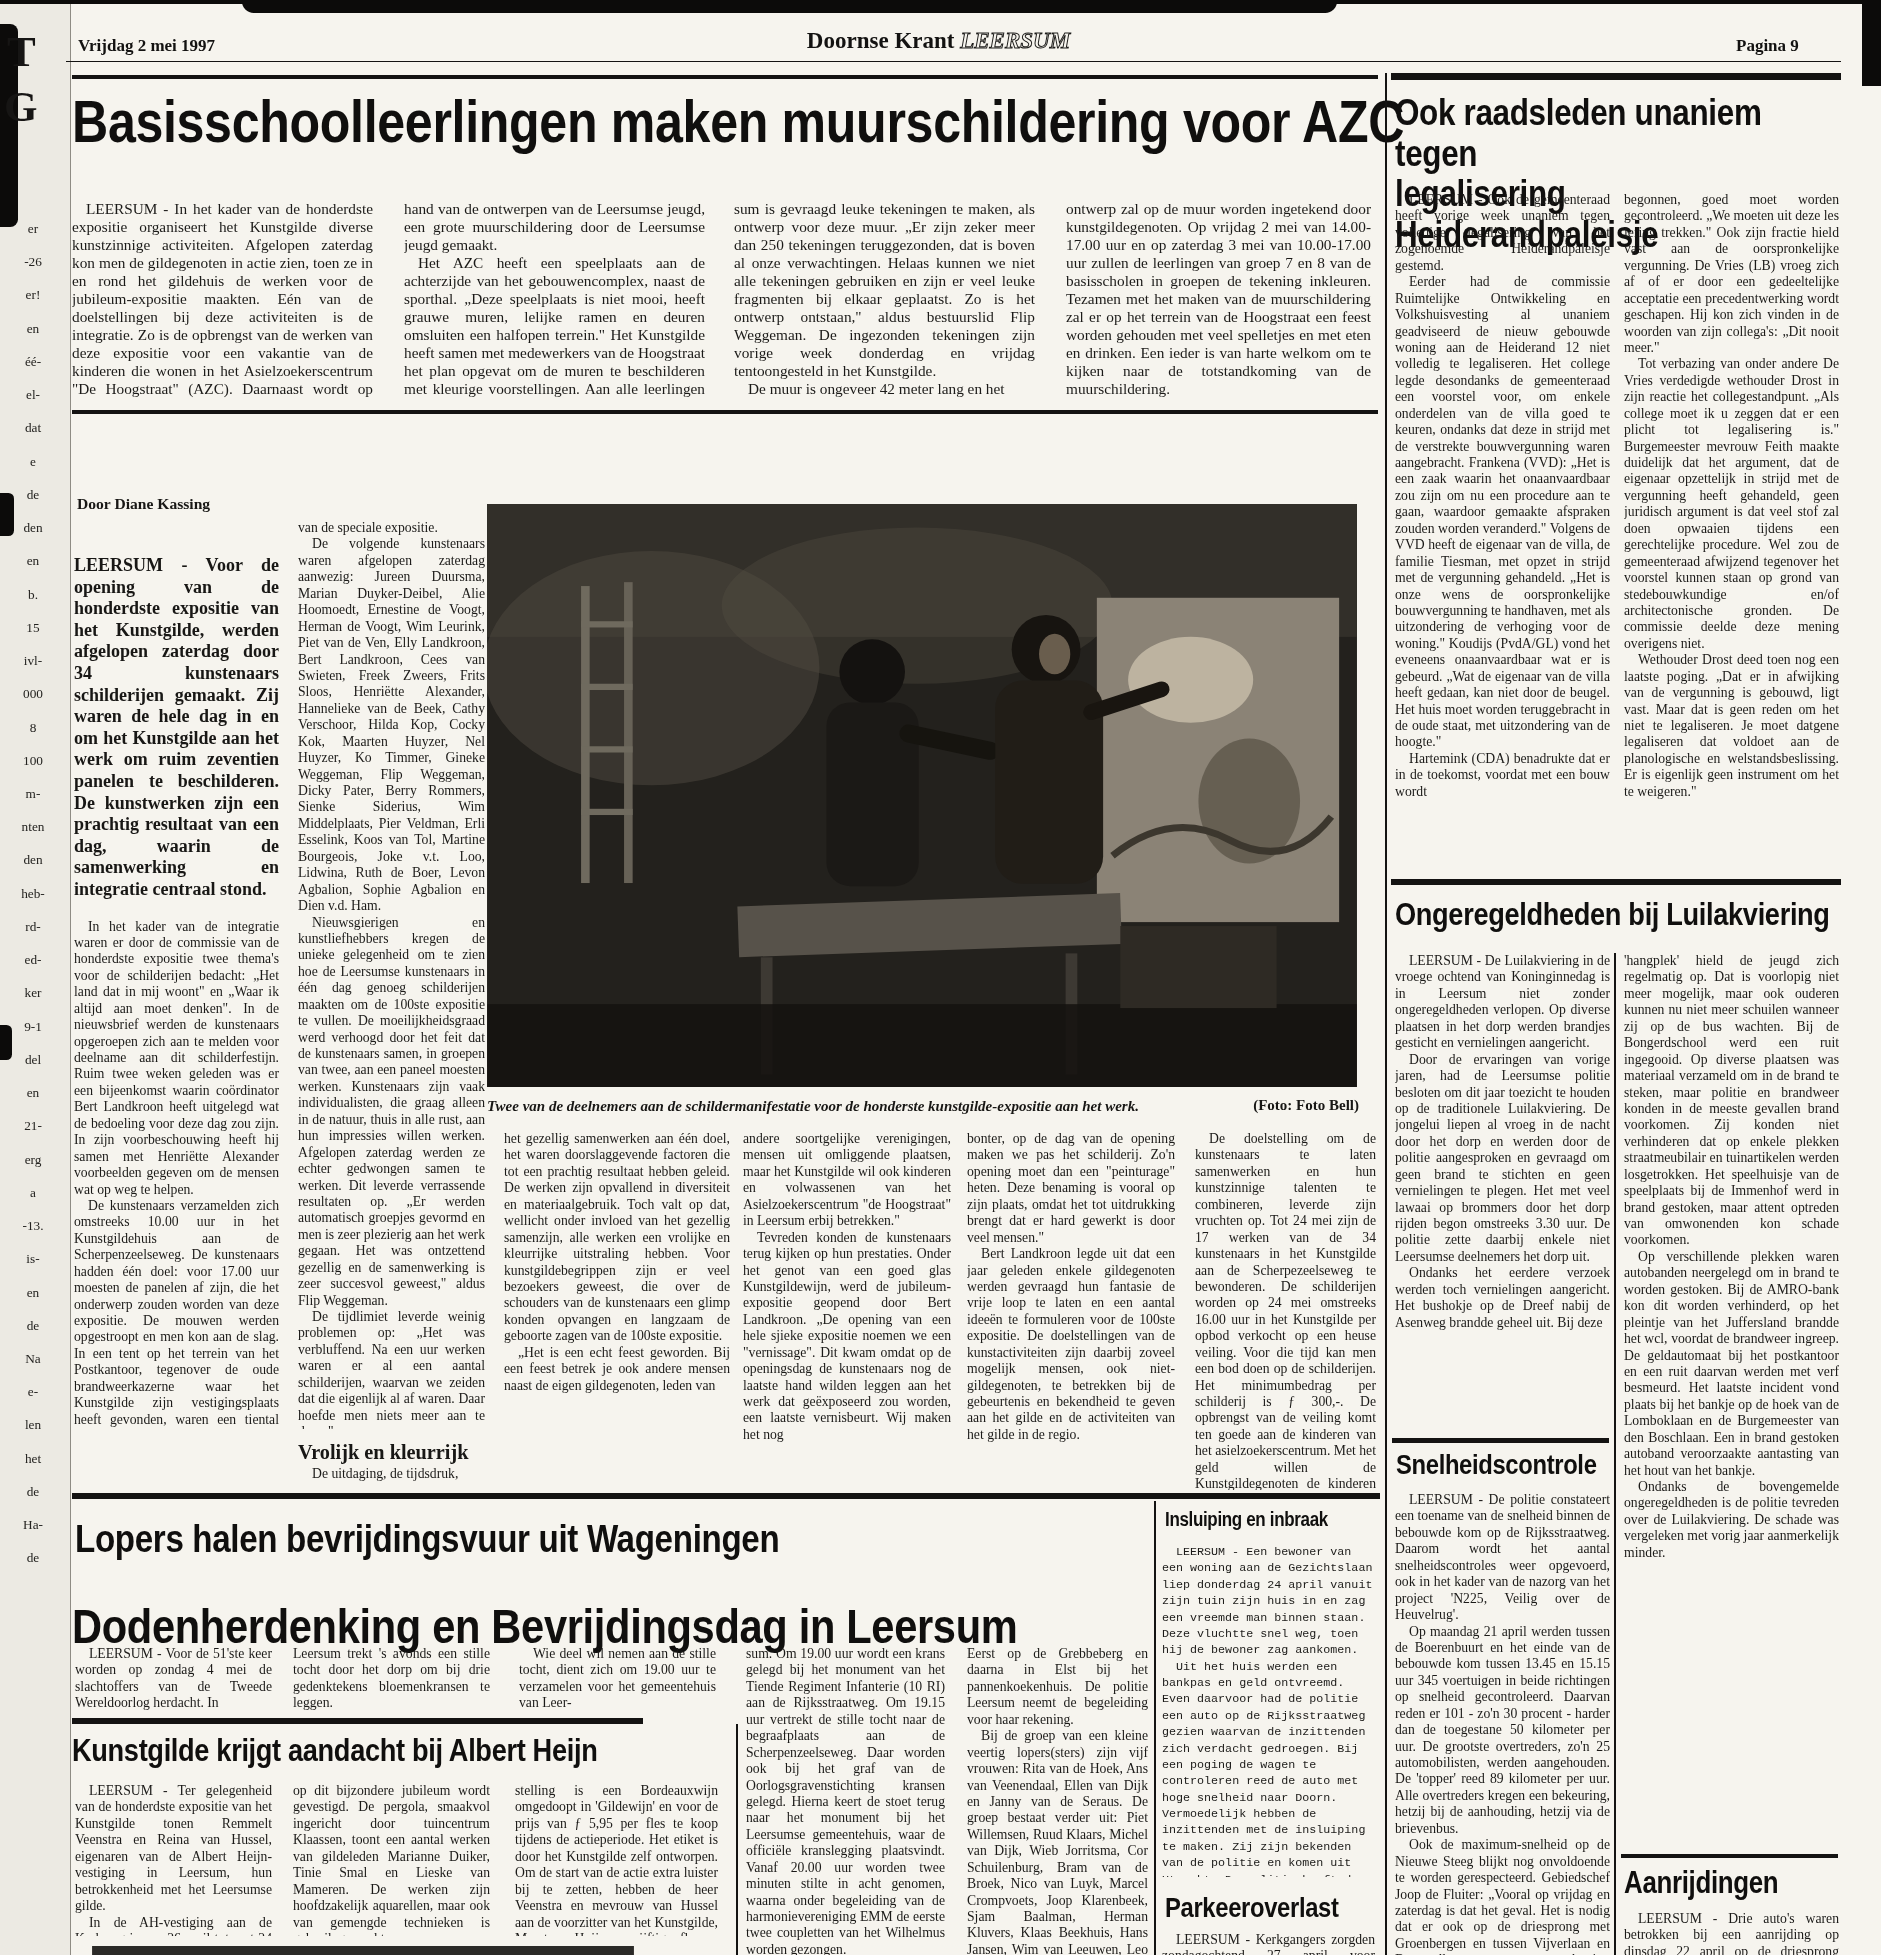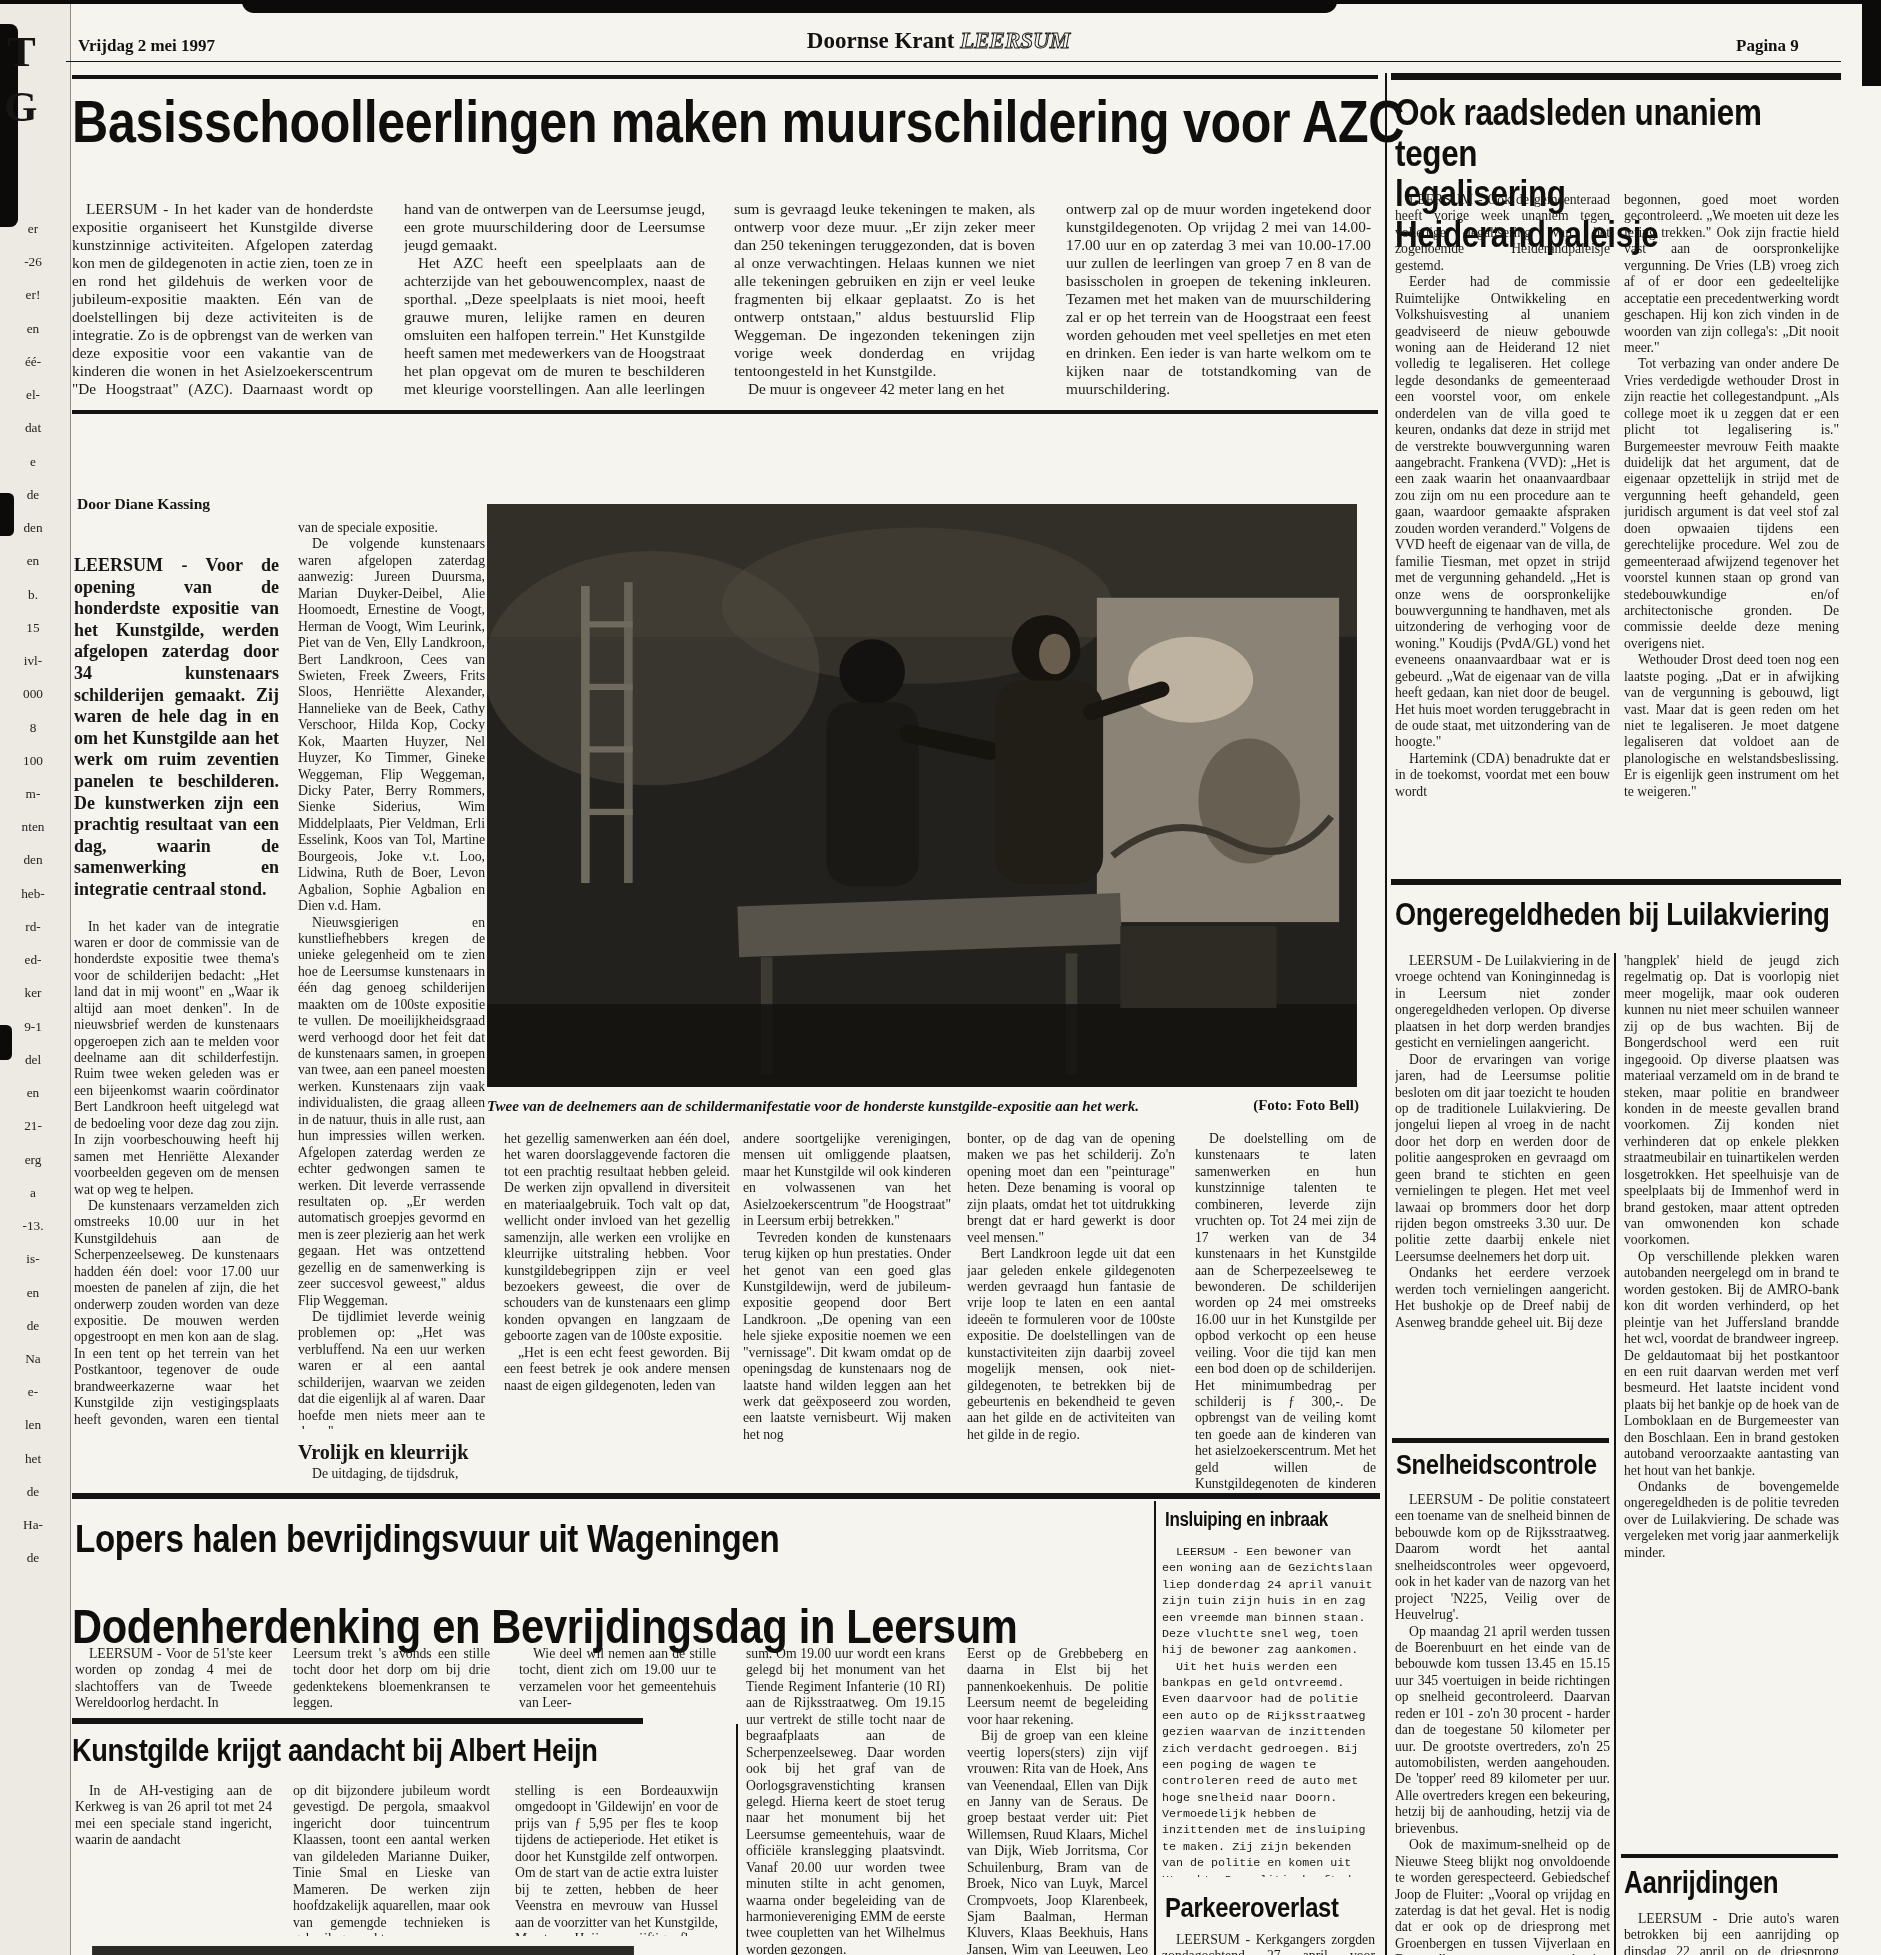--- a/index.html
+++ b/index.html
@@ -258,20 +258,21 @@
       <p>Eerst op de Grebbeberg en daarna in Elst bij het pannenkoekenhuis. De politie Leersum neemt de begeleiding voor haar rekening.</p>
       <p>Bij de groep van een kleine veertig lopers(sters) zijn vijf vrouwen: Rita van de Hoek, Ans van Veenendaal, Ellen van Dijk en Janny van de Seraus. De groep bestaat verder uit: Piet Willemsen, Ruud Klaars, Michel van Dijk, Wieb Jorritsma, Cor Schuilenburg, Bram van de Broek, Nico van Luyk, Marcel Crompvoets, Joop Klarenbeek, Sjam Baalman, Herman Kluvers, Klaas Beekhuis, Hans Jansen, Wim van Leeuwen, Leo de Hartog, Jaap Houtenbos, Gerard van de Grift, Henk van Dijk, Cees van de Pol, Klaas Fuite, Rick Mulder, Theo Kraan, Eric Seraus, Wim van Essen, Chris Vos, Gerrit Oskamp, Jan van Amerongen, Bas de Bruin, Sebastiaan Klootwijk, Jan Drogt, Wulf de Graaf, Ben Blom en Jacques van Willigenburg.</p>
     </div>
 
   <div class="vr" style="left:736px;top:1724px;height:794px;"></div>
   <div class="vr" style="left:1154px;top:1501px;height:1017px;"></div>
 
   <div class="hr" style="left:72px;top:1718px;width:571px;height:5.9px;"></div>
   <div class="headline" style="left:72px;top:1732px;font-size:32px;"><span class="cx">Kunstgilde krijgt aandacht bij Albert Heijn</span></div>
   <div class="col narrow" style="left:75px;top:1783px;width:197px;height:153px;">
+      <p>LEERSUM - Ter gelegenheid van de honderdste expositie van het Kunstgilde tonen Remmelt Veenstra en Reina van Hussel, eigenaren van de Albert Heijn-vestiging in Leersum, hun betrokkenheid met het Leersumse gilde.</p>
       <p>In de AH-vestiging aan de Kerkweg is van 26 april tot met 24 mei een speciale stand ingericht, waarin de aandacht</p>
     </div>
   <div class="col narrow cont" style="left:293px;top:1783px;width:197px;height:153px;">
       <p>op dit bijzondere jubileum wordt gevestigd. De pergola, smaakvol ingericht door tuincentrum Klaassen, toont een aantal werken van gildeleden Marianne Duiker, Tinie Smal en Lieske van Mameren. De werken zijn hoofdzakelijk aquarellen, maar ook van gemengde technieken is gebruik gemaakt.</p>
     </div>
   <div class="col narrow cont" style="left:515px;top:1783px;width:203px;height:153px;">
       <p>stelling is een Bordeauxwijn omgedoopt in 'Gildewijn' en voor de prijs van ƒ 5,95 per fles te koop tijdens de actieperiode. Het etiket is door het Kunstgilde zelf ontworpen. Om de start van de actie extra luister bij te zetten, hebben de heer Veenstra en mevrouw van Hussel aan de voorzitter van het Kunstgilde, Maarten Huijzer, vijftig flessen overhandigd; een geste die bijzonder werd gewaardeerd.</p>
     </div>
 
   <div class="photo" style="left:92px;top:1946px;width:542px;height:532px;background:#c7c3ba;">

